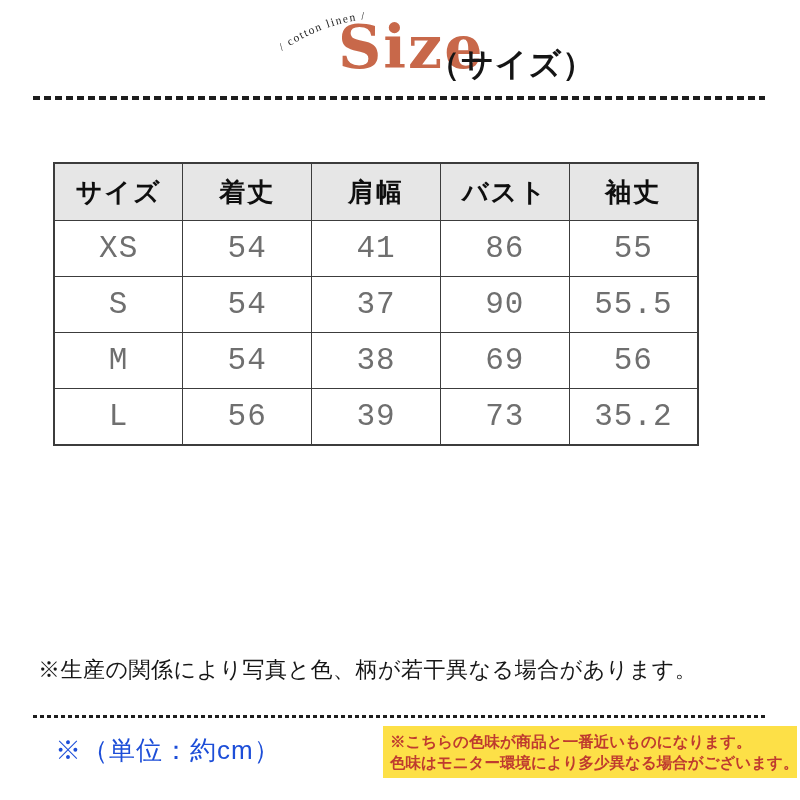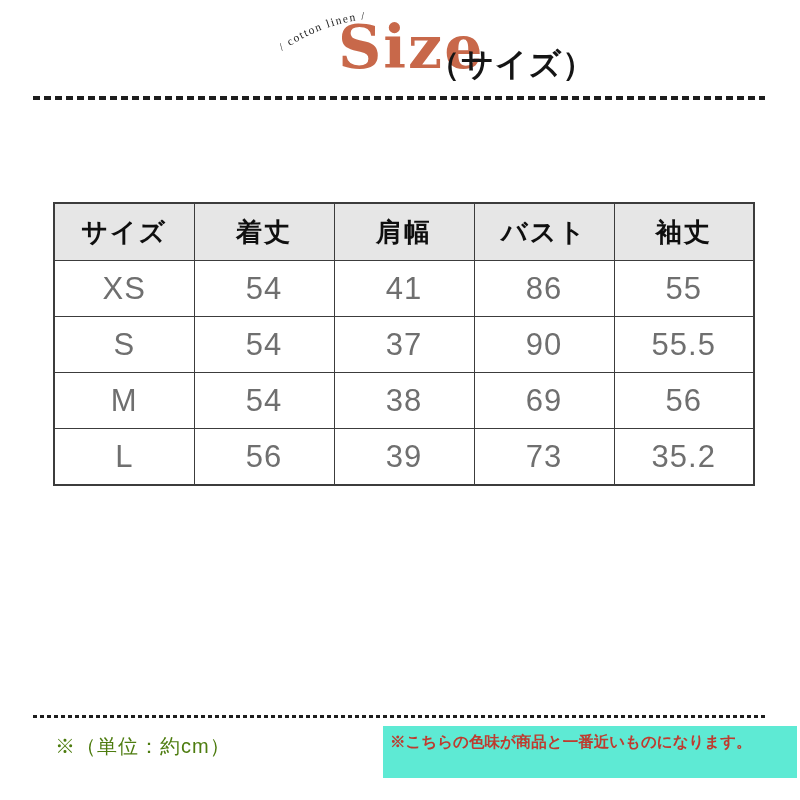--- a/index.html
+++ b/index.html
@@ -25,54 +25,53 @@
     position:absolute;left:33px;top:96px;width:732px;height:4px;
     background:repeating-linear-gradient(90deg,#1d1d1d 0 7px,transparent 7px 11px);
   }
   .rule-thin{
     position:absolute;left:33px;top:715px;width:732px;height:3px;
     background:repeating-linear-gradient(90deg,#1d1d1d 0 4px,transparent 4px 7px);
   }
 
   
   table.size-table{
-    position:absolute;left:53px;top:162px;width:702px;
+    position:absolute;left:53px;top:162px;width:646px;
     border-collapse:collapse;table-layout:fixed;
     border:2px solid #3c3c3c;
-    margin-top:40px;
   }
   .size-table th,.size-table td{
     border:1px solid #3c3c3c;text-align:center;vertical-align:middle;padding:0;
   }
   .size-table th{
     height:56px;background:#e6e6e6;color:#0f0f0f;
     font-size:26px;font-weight:bold;letter-spacing:2px;
     font-family:"Liberation Sans",sans-serif;
   }
   .size-table td{
     height:55px;background:#ffffff;color:#6f6f6f;
-    font-family:Liberation Sans, sans-serif;font-size:31px;font-weight:normal;
+    font-family:Liberation Mono, monospace;font-size:31px;font-weight:normal;
     letter-spacing:1px;
   }
 
   
   .notes{
     position:absolute;left:38px;top:656px;
     font-size:22px;line-height:28px;color:#161616;letter-spacing:0.5px;
   }
   .notes div{white-space:nowrap;}
 
   
   .unit-note{
     position:absolute;left:55px;top:733px;
-    font-size:20px;color:#4d7c0f;letter-spacing:1px;white-space:nowrap;
+    font-size:26px;color:#1d4ed8;letter-spacing:1px;white-space:nowrap;
   }
   .color-notice{
     position:absolute;left:383px;top:726px;width:414px;height:52px;
-    background:#5eead4;color:#bf3b2f;
+    background:#fde047;color:#bf3b2f;
     font-size:15.5px;line-height:21px;font-weight:bold;
     padding:5px 0 0 7px;box-sizing:border-box;
   }
   .color-notice div{white-space:nowrap;}
 </style>
 </head>
 <body>
 
 <svg class="script-svg" width="150" height="52" viewBox="0 0 150 52">
   <defs>
@@ -124,21 +123,23 @@
       <td>L</td>
       <td>56</td>
       <td>39</td>
       <td>73</td>
       <td>35.2</td>
     </tr>
   </tbody>
 </table>
 
 <div class="notes">
+  <div>※生産の関係により写真と色、柄が若干異なる場合があります。</div>
 </div>
 
 <div class="rule-thin"></div>
 
 <div class="unit-note">※（単位：約cm）</div>
 
 <div class="color-notice">
   <div>※こちらの色味が商品と一番近いものになります。</div>
+  <div>色味はモニター環境により多少異なる場合がございます。</div>
 </div>
 
 </body></html>

